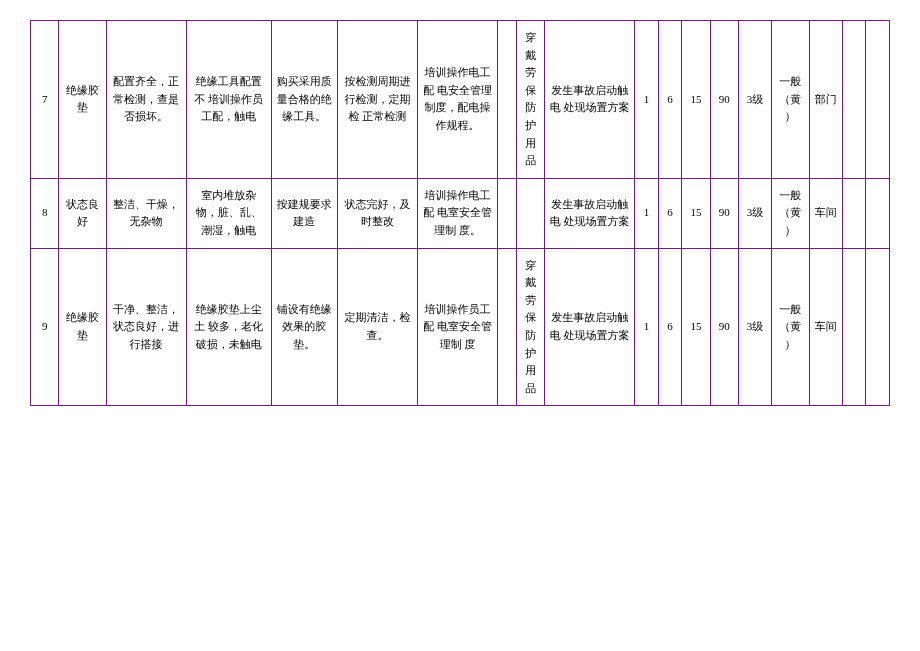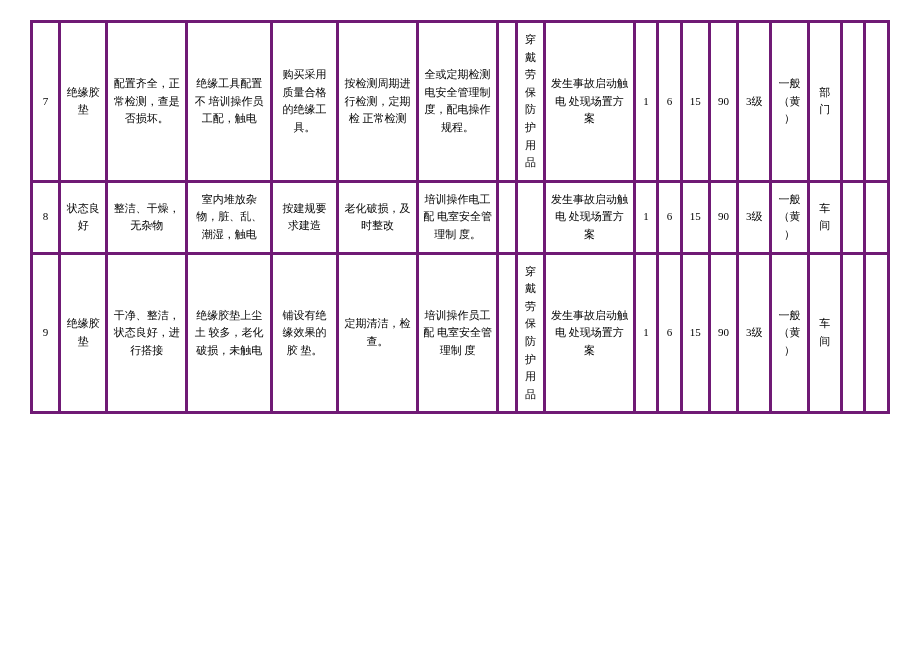--- a/index.html
+++ b/index.html
@@ -13,21 +13,21 @@
       background: #fff;
       padding: 20px 30px;
       color: #000;
     }
     table {
       border-collapse: collapse;
       width: 100%;
       table-layout: fixed;
     }
     td {
-      border: 3px solid #701a75;
+      border: 1px solid #701a75;
       padding: 8px 4px;
       text-align: center;
       vertical-align: middle;
       word-wrap: break-word;
       line-height: 1.6;
     }
     .col-num { width: 3%; }
     .col-name { width: 5%; }
     .col-desc1 { width: 8.5%; }
     .col-desc2 { width: 9%; }
@@ -73,41 +73,41 @@
       <col class="col-x2">
   </colgroup>
   <tbody id="tbody">
       <tr>
         <td>7</td>
         <td>绝缘胶垫</td>
         <td>配置齐全，正常检测，查是否损坏。</td>
         <td>绝缘工具配置不 培训操作员工配，触电</td>
         <td>购买采用质量合格的绝缘工具。</td>
         <td>按检测周期进 行检测，定期检 正常检测</td>
-        <td>全或定期检测 电安全管理制度，配电操作规程。</td>
+        <td>培训操作电工配 电安全管理制度，配电操作规程。</td>
         <td></td>
         <td>穿戴劳保防护用品</td>
         <td>发生事故启动触电 处现场置方案</td>
         <td>1</td>
         <td>6</td>
         <td>15</td>
         <td>90</td>
         <td>3级</td>
         <td>一般（黄）</td>
         <td>部门</td>
         <td></td>
         <td></td>
       </tr>
       <tr>
         <td>8</td>
         <td>状态良好</td>
         <td>整洁、干燥，无杂物</td>
         <td>室内堆放杂物，脏、乱、潮湿，触电</td>
         <td>按建规要求建造</td>
-        <td>老化破损，及时整改</td>
+        <td>状态完好，及时整改</td>
         <td>培训操作电工配 电室安全管理制 度。</td>
         <td></td>
         <td></td>
         <td>发生事故启动触电 处现场置方案</td>
         <td>1</td>
         <td>6</td>
         <td>15</td>
         <td>90</td>
         <td>3级</td>
         <td>一般（黄）</td>

